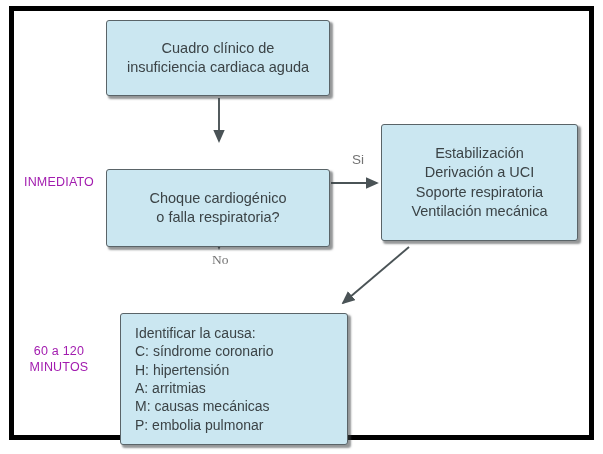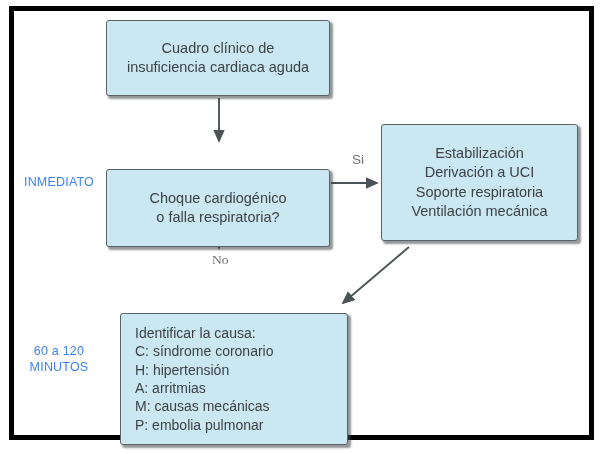--- a/index.html
+++ b/index.html
@@ -98,21 +98,21 @@
     font-size: 13.5px;
     font-family: "Liberation Sans", sans-serif;
     white-space: nowrap;
   }
   #label-si { left: 352px; top: 152px; }
   #label-no { left: 212px; top: 252px; font-family: Liberation Serif, serif; }
 
   
   .timing {
     position: absolute;
-    color: #3b82f6;
+    color: #a21caf;
     font-size: 12.5px;
     letter-spacing: 0.2px;
     text-align: center;
     font-family: "Liberation Sans", sans-serif;
     line-height: 1.3;
   }
   #timing-immediate { left: 13px; top: 174px; width: 92px; }
   #timing-minutes   { left: 13px; top: 343px; width: 92px; }
 </style>
 </head>

